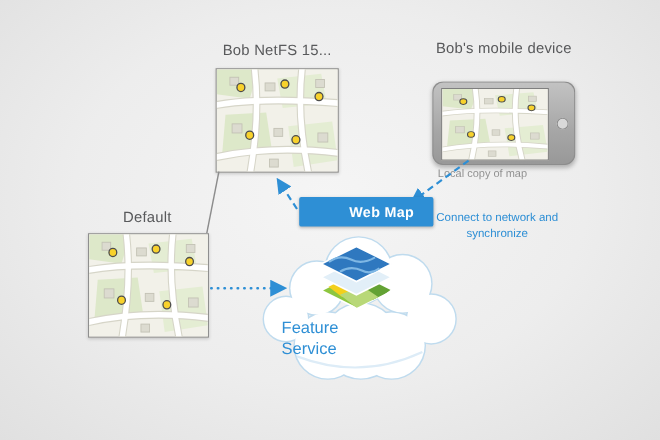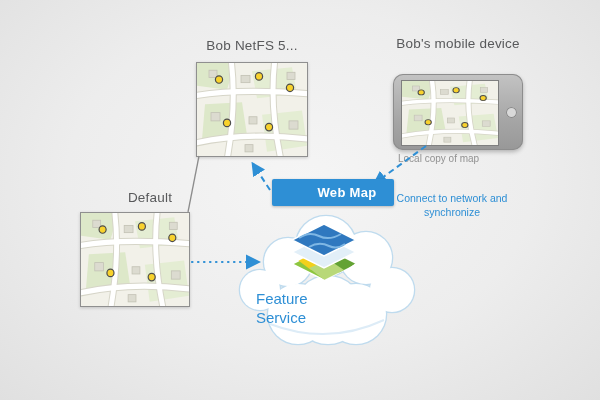--- a/index.html
+++ b/index.html
@@ -17,21 +17,21 @@
     position:absolute; border:1px solid #8f8f8f; background:#f2f1e9;
     box-shadow:0 1px 3px rgba(0,0,0,.18); z-index:2;
   }
   .map svg, .tablet-screen svg { display:block; width:100%; height:100%; }
 
   .map-netfs   { left:196px; top:62px;  width:110px; height:93px; }
   .map-default { left:80px;  top:212px; width:108px; height:93px; }
 
   .label-netfs   { left:178px; top:38px;  width:148px; }
   .label-mobile  { left:384px; top:36px;  width:148px; }
-  .label-default { left:96px;  top:190px; width:108px; }
+  .label-default { left:80px;  top:190px; width:108px; }
   .caption-local { left:398px; top:153px; width:120px; }
 
   .tablet {
     position:absolute; left:393px; top:74px; width:130px; height:76px;
     border-radius:10px; z-index:2;
     background:linear-gradient(180deg,#c3c3c3 0%, #a6a6a6 60%, #989898 100%);
     box-shadow:0 2px 4px rgba(0,0,0,.25), inset 0 0 0 1px #8d8d8d;
   }
   .tablet-screen {
     position:absolute; left:8px; top:6px; width:96px; height:64px;
@@ -117,21 +117,21 @@
 
     <path d="M188,212 L199,156" stroke="#8c8c8c" stroke-width="1.3" fill="none"></path>
 
     <path d="M270,190 L253,164" stroke="#2e8fd5" stroke-width="2" fill="none" stroke-dasharray="6 4" marker-end="url(#arrowBlue)"></path>
 
     <path d="M426,146 L375,183" stroke="#2e8fd5" stroke-width="2" fill="none" stroke-dasharray="6 4" marker-end="url(#arrowBlue)"></path>
 
     <path d="M192,262 L258,262" stroke="#2e8fd5" stroke-width="2.2" fill="none" stroke-linecap="round" stroke-dasharray="0.5 5.5" marker-end="url(#arrowBlue)"></path>
   </svg>
 
-  <div class="label label-netfs">Bob NetFS 5...</div>
+  <div class="label label-netfs">Bob NetFS 15...</div>
   <div class="map map-netfs">
     <svg>
         <use href="#map-art"></use>
       </svg>
   </div>
 
   <div class="label label-mobile">Bob's mobile device</div>
   <div class="tablet">
     <div class="tablet-screen">
       <svg>

